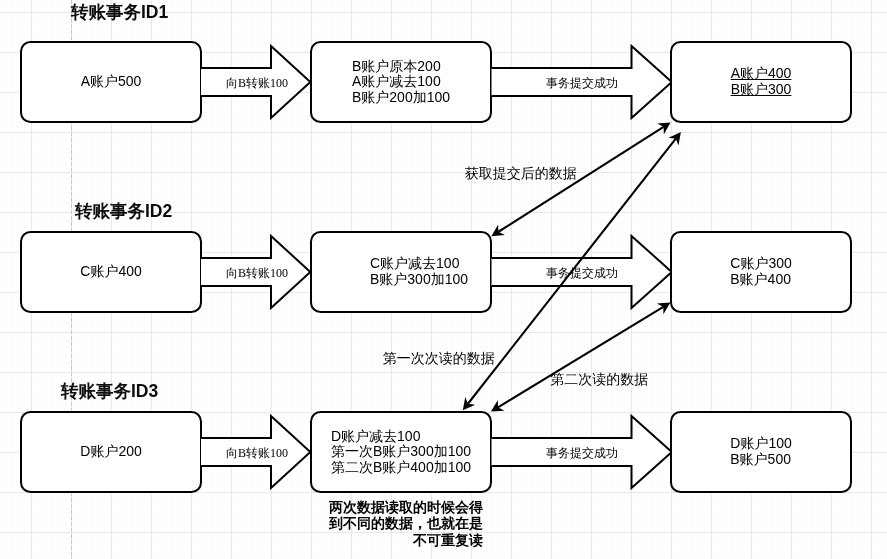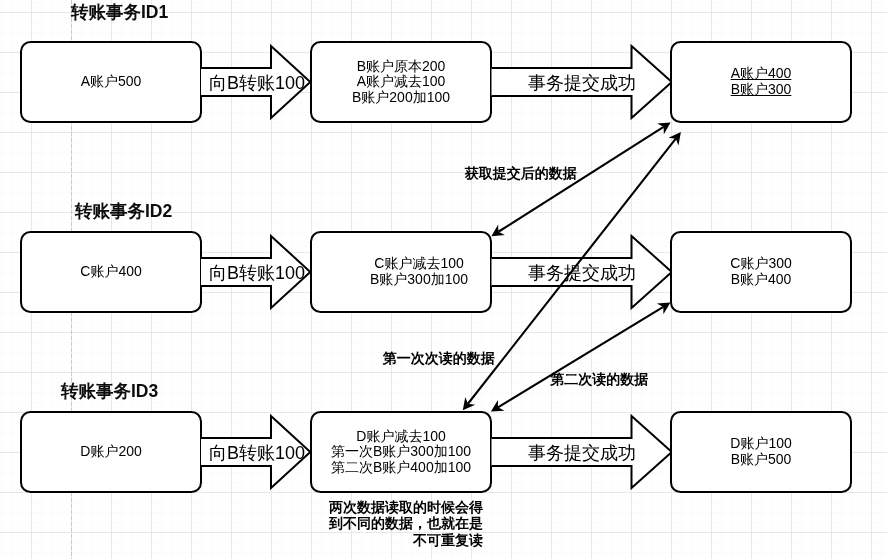--- a/index.html
+++ b/index.html
@@ -13,26 +13,26 @@
       linear-gradient(to right,#fbfbfc 1px,rgba(0,0,0,0) 1px),
       linear-gradient(to bottom,#fbfbfc 1px,rgba(0,0,0,0) 1px);
     background-size:40px 40px,40px 40px,10px 10px,10px 10px;
     background-position:31px 0px,0px 12px,1px 0px,0px 2px;
   }
   #dashline{position:absolute;left:71px;top:0;width:1px;height:559px;
             background-image:repeating-linear-gradient(to bottom,
               #c9c9d1 0px,#c9c9d1 3.6px,rgba(0,0,0,0) 3.6px,rgba(0,0,0,0) 6px);}
   .box{position:absolute;box-sizing:border-box;border:2px solid #000;border-radius:10.5px;
        background:#fff;display:flex;align-items:center;justify-content:center;}
-  .boxlines{font-size:14px;line-height:15.6px;color:#000;text-align:center;white-space:nowrap;}
+  .boxlines{font-size:14px;line-height:15.6px;color:#000;text-align:left;white-space:nowrap;}
   .title{position:absolute;font-size:17.5px;font-weight:bold;color:#0d0d0d;white-space:nowrap;
          letter-spacing:0px;}
-  .arrowlabel{position:absolute;font-size:18px;color:#000;white-space:nowrap;
-              transform:translate(-50%,-50%);}
-  .connlabel{position:absolute;font-size:14px;font-weight:bold;color:#000;white-space:nowrap;}
+  .arrowlabel{position:absolute;font-size:12px;color:#000;white-space:nowrap;
+              transform:translate(-50%,-50%);font-family:Liberation Serif, serif;}
+  .connlabel{position:absolute;font-size:14px;font-weight:normal;color:#000;white-space:nowrap;}
   .note{position:absolute;font-size:14px;font-weight:bold;color:#000;text-align:right;
         line-height:16.3px;white-space:nowrap;transform:translateX(-50%);}
   svg.arrows{position:absolute;left:0;top:0;width:887px;height:559px;pointer-events:none;}
   svg.blockarrow{position:absolute;left:0;top:0;pointer-events:none;}
 </style>
 </head>
 <body>
 
 <div id="canvas">
   <div id="grid"></div>

